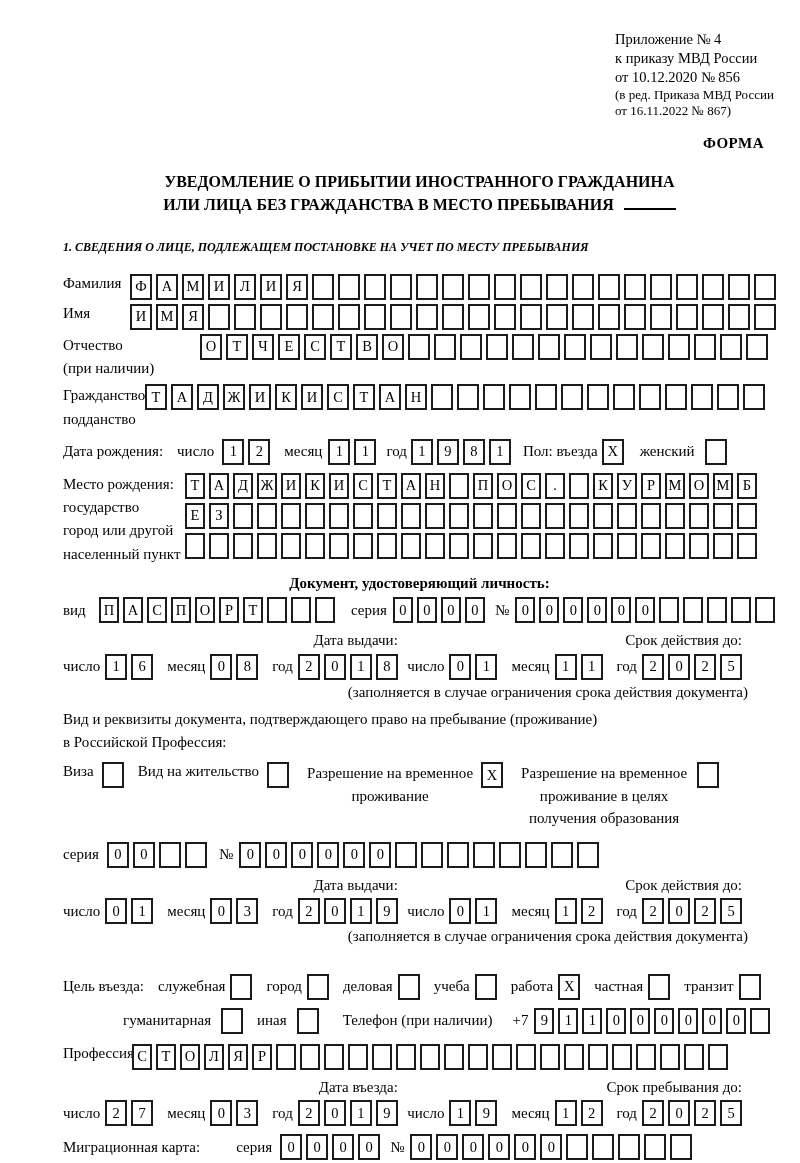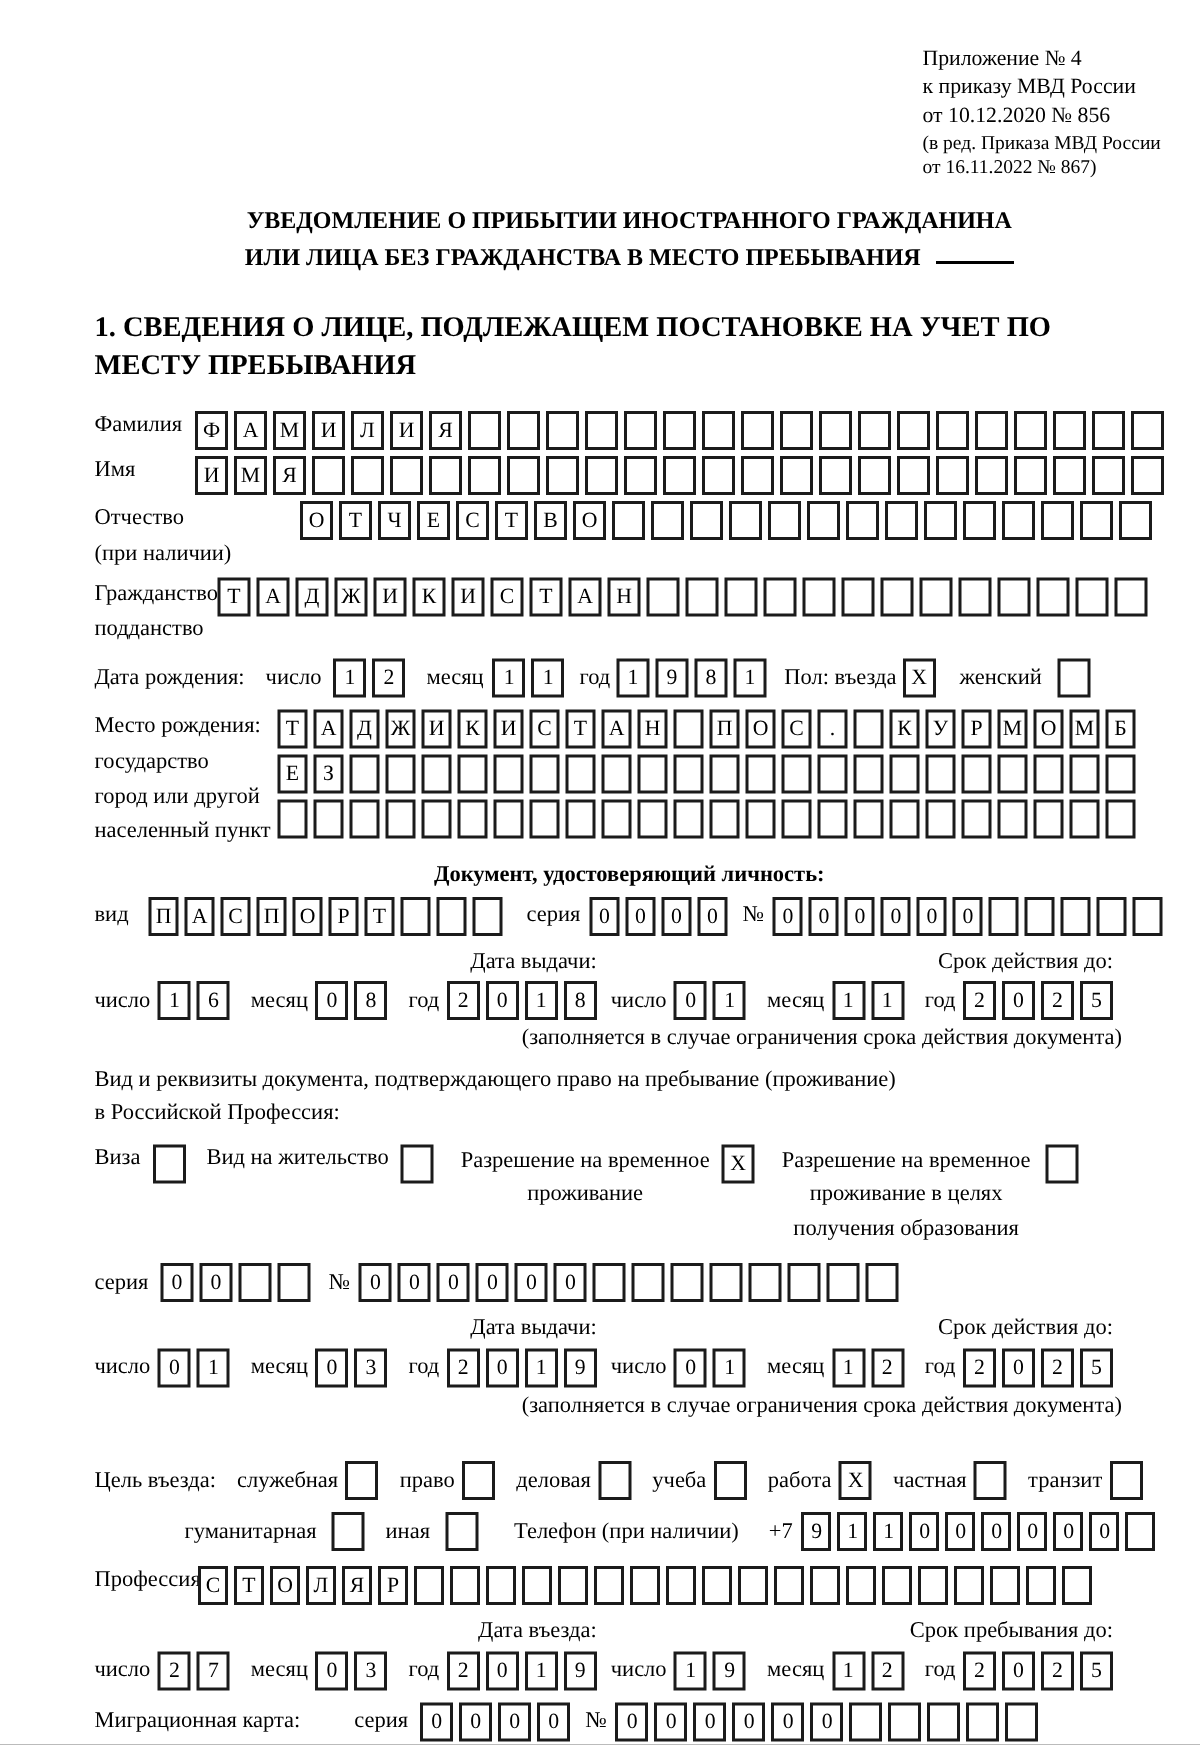--- a/index.html
+++ b/index.html
@@ -7,21 +7,21 @@
     width:800px; height:1163px; background:#ffffff; margin:0 auto;
     box-sizing:border-box; padding:30px 24px 0 63px;
     font-family:"Liberation Serif","DejaVu Serif",serif;
     font-size:15px; line-height:1.3; color:#000; overflow:hidden; position:relative;
   }
   .hdr { margin-left:552px; font-size:14.5px; }
   .hdr .sub { font-size:13px; }
   .forma { text-align:right; padding-right:12px; font-weight:bold; margin-top:14px; letter-spacing:.5px; }
   .title { text-align:center; font-weight:bold; font-size:16px; margin-top:16px; line-height:1.45; }
   .blank { display:inline-block; width:52px; border-bottom:2px solid #000; height:.9em; margin-left:10px; }
-  .sec-h { font-weight:bold; font-size:19px; margin-top:24px; }
+  .sec-h { font-weight:bold; font-size:12px; margin-top:24px;font-style:italic; }
   .frow { display:flex; align-items:flex-start; margin-top:4px; }
   .lbl { flex:none; }
   .lbl2 { line-height:1.55; }
   .cells { display:inline-flex; gap:4px; flex:none; }
   .cell {
     box-sizing:border-box; flex:none; width:22px; height:26px;
     border:2px solid #1b1b1b; display:inline-flex; align-items:center; justify-content:center;
     font-size:14.5px; background:#fff;
   }
   .cells.n .cell { width:20px; }
@@ -48,20 +48,21 @@
 <div class="page">
 
   <div class="hdr">
     <div>Приложение № 4</div>
     <div>к приказу МВД России</div>
     <div>от 10.12.2020 № 856</div>
     <div class="sub">(в ред. Приказа МВД России</div>
     <div class="sub">от 16.11.2022 № 867)</div>
   </div>
 
+  <div class="forma">ФОРМА</div>
 
   <div class="title">
     <div>УВЕДОМЛЕНИЕ О ПРИБЫТИИ ИНОСТРАННОГО ГРАЖДАНИНА</div>
     <div>
       <span>ИЛИ ЛИЦА БЕЗ ГРАЖДАНСТВА В МЕСТО ПРЕБЫВАНИЯ</span><span class="blank"></span>
     </div>
   </div>
 
   <div class="sec-h">1. СВЕДЕНИЯ О ЛИЦЕ, ПОДЛЕЖАЩЕМ ПОСТАНОВКЕ НА УЧЕТ ПО МЕСТУ ПРЕБЫВАНИЯ</div>
 
@@ -499,21 +500,21 @@
     </div>
   </div>
   <div class="note">(заполняется в случае ограничения срока действия документа)</div>
 
   <div class="prow">
     <span>Цель въезда:</span>
     <span class="ol">служебная</span>
     <span class="cells">
         <span class="cell"></span>
       </span>
-    <span class="ol">право</span>
+    <span class="ol">город</span>
     <span class="cells">
         <span class="cell"></span>
       </span>
     <span class="ol">деловая</span>
     <span class="cells">
         <span class="cell"></span>
       </span>
     <span class="ol">учеба</span>
     <span class="cells">
         <span class="cell"></span>

